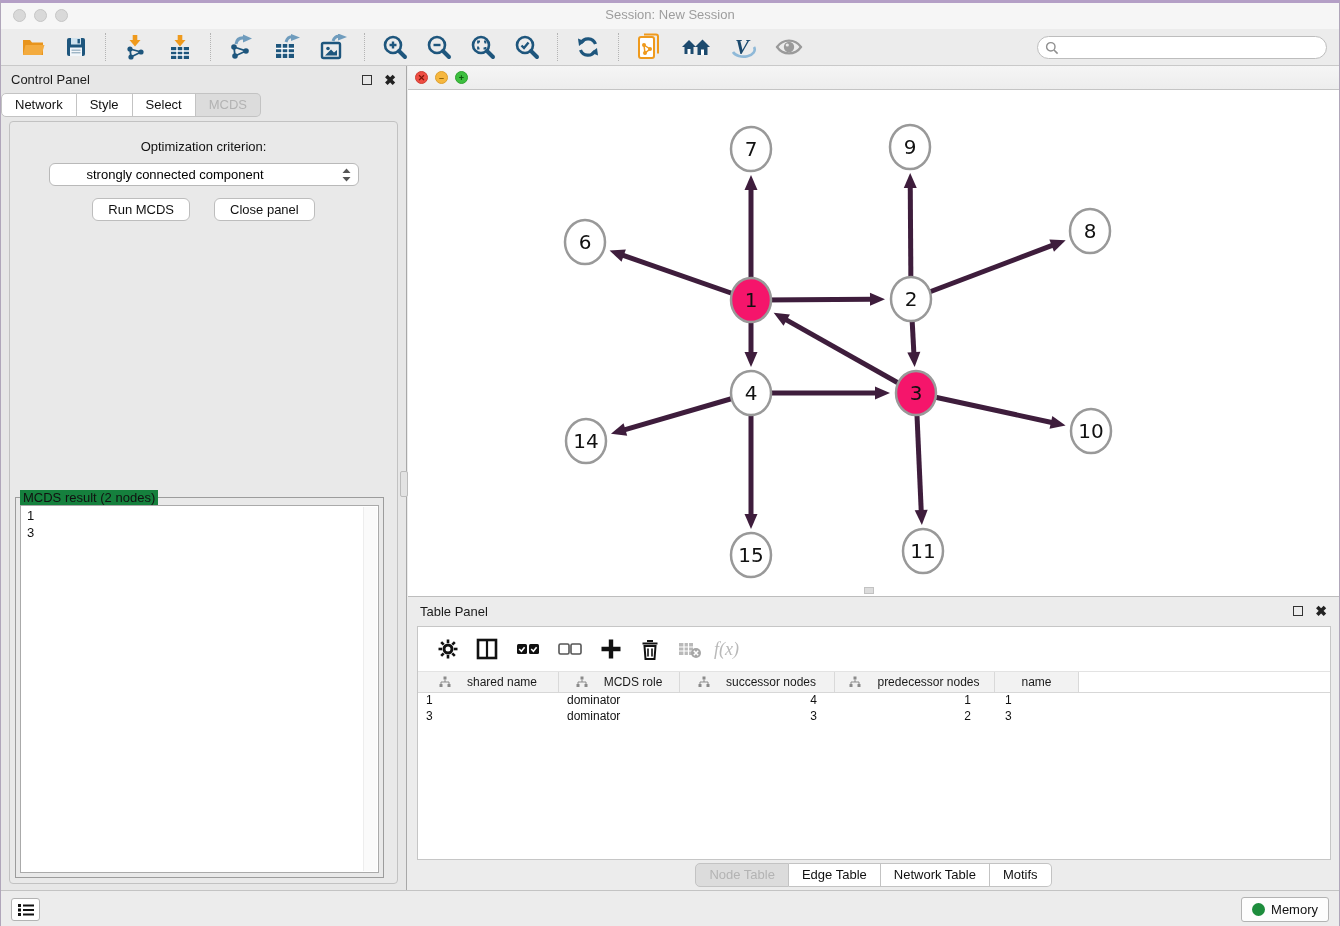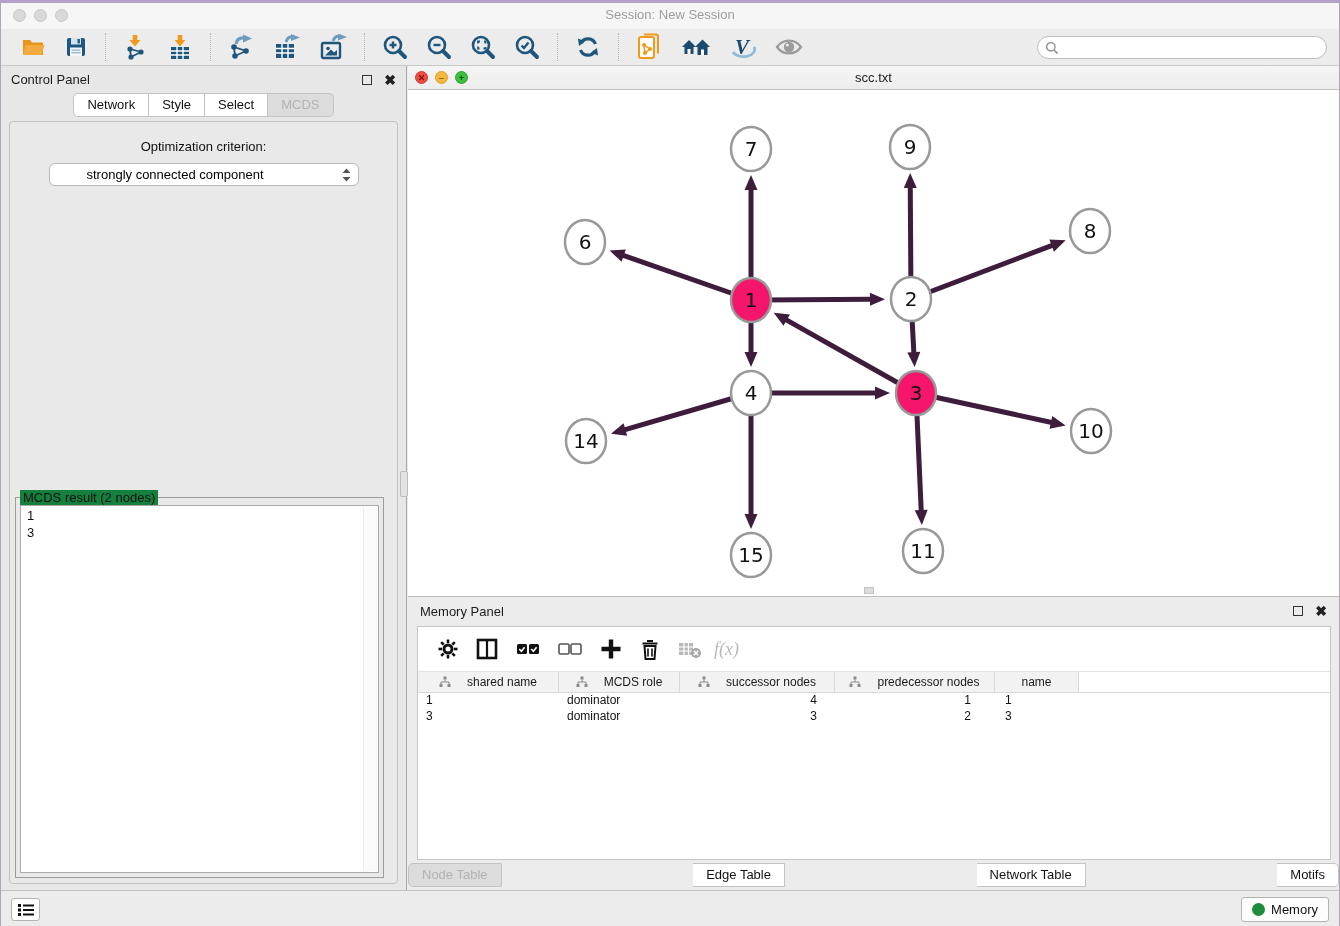--- a/index.html
+++ b/index.html
@@ -22,21 +22,21 @@
 
   
   .main { position:absolute; top:63px; left:0; right:0; bottom:36px; }
 
   
   .control-panel { position:absolute; left:0; top:0; bottom:0; width:406px; background:#e7e7e7; border-right:1px solid #a8a8a8; }
   .panel-header { height:27px; display:flex; align-items:center; padding:0 10px; }
   .panel-title { font-size:13px; color:#1c1c1c; flex:1; }
   .float-icon { width:10px; height:10px; border:1.6px solid #333; margin-right:12px; }
   .close-icon { font-size:14px; font-weight:bold; color:#222; line-height:10px; }
-  .cp-tabs { display:flex; justify-content:center; position:relative; z-index:2; }
+  .cp-tabs { display:flex; position:relative; z-index:2; }
   .tab { font-size:13px; padding:3px 13px 4px; background:#fff; border:1px solid #c3c3c3; border-left:none; color:#111; }
   .tab:first-child { border-left:1px solid #c3c3c3; border-radius:5px 0 0 5px; }
   .tab:last-child { border-radius:0 5px 5px 0; }
   .tab.active { background:#dcdcdc; color:#b3b3b3; }
   .cp-body { position:absolute; left:8px; right:8px; top:55px; bottom:6px; background:#e9e9e9; border:1px solid #c2c2c2; border-radius:4px; }
   .opt-label { text-align:center; margin-top:17px; font-size:13px; color:#111; }
   .opt-select { width:310px; height:23px; margin:9px auto 0; background:#fff; border:1px solid #b9b9b9; border-radius:6px; display:flex; align-items:center; padding:0 6px 0 10px; font-size:13px; }
   .opt-select span { flex:1;margin-left:27px; }
   .btn-row { display:flex; justify-content:center; gap:24px; margin-top:12px; }
   .mac-btn { background:#fff; border:1px solid #bdbdbd; border-radius:6px; font-size:13px; padding:3px 15px; color:#111; font-family:"Liberation Sans",sans-serif; }
@@ -65,21 +65,21 @@
   .tp-header { height:28px; display:flex; align-items:center; padding:0 12px; }
   .tp-content { position:absolute; left:9px; right:8px; top:29px; bottom:30px; background:#fff; border:1px solid #c6c6c6; }
   .tp-toolbar { height:44px; display:flex; align-items:center; padding-left:14px; gap:6px; }
   .tp-toolbar .tbtn { margin:0 2px; }
   .fx-label { font-family:"Liberation Serif",serif; font-style:italic; font-size:18px; color:#b9b9b9; }
   .grid-header { display:flex; border-top:1px solid #e3e3e3; border-bottom:1px solid #d7d7d7; height:22px; }
   .gh-cell { background:#f2f2f2; border-right:1px solid #d9d9d9; display:flex; align-items:center; justify-content:center; gap:16px; font-size:12px; color:#1a1a1a; }
   .gh-cell:first-child { border-left:none; }
   .grid-row { display:flex; height:16px; font-size:12px; color:#111; }
   .gr-cell { overflow:hidden; white-space:nowrap; }
-  .tp-tabs { position:absolute; left:0; right:0; bottom:3px; display:flex; justify-content:space-between;margin-top:10px; }
+  .tp-tabs { position:absolute; left:0; right:0; bottom:3px; display:flex; justify-content:center;margin-top:10px; }
 
   
   .statusbar { position:absolute; left:0; right:0; bottom:0; height:36px; background:#ececec; border-top:1px solid #c3c3c3; }
   .status-left-btn { position:absolute; left:10px; top:7px; width:29px; height:23px; background:#fff; border:1px solid #b3b3b3; border-radius:3px; display:flex; align-items:center; justify-content:center; }
   .memory-btn { position:absolute; right:10px; top:6px; height:25px; background:#fdfdfd; border:1px solid #b3b3b3; border-radius:3px; display:flex; align-items:center; gap:6px; padding:0 10px; font-size:13px; color:#111; }
   .mem-dot { width:13px; height:13px; border-radius:50%; background:#1d8c3c; }
 </style>
 </head>
 <body>
 
@@ -255,20 +255,24 @@
         </div>
       <div class="cp-body">
         <div class="opt-label">Optimization criterion:</div>
         <div class="opt-select">
           <span>strongly connected component</span>
           <svg width="11" height="16" viewBox="0 0 11 16">
               <polygon points="5.5,1.5 9.5,6 1.5,6" fill="#555"></polygon>
               <polygon points="5.5,14.5 9.5,10 1.5,10" fill="#555"></polygon>
             </svg>
         </div>
+        <div class="btn-row">
+          <button class="mac-btn">Run MCDS</button>
+          <button class="mac-btn">Close panel</button>
+        </div>
         <div class="result-fieldset">
           <span class="result-legend">MCDS result (2 nodes)</span>
           <div class="result-box">
             <div class="result-lines">
                 <div>1</div>
                 <div>3</div>
               </div>
             <div class="result-scroll"></div>
           </div>
         </div>
@@ -278,21 +282,20 @@
 
     <div class="right-side">
 
       <div class="network-window">
         <div class="net-titlebar">
           <div class="lights">
             <span class="light red">✕</span>
             <span class="light yellow">–</span>
             <span class="light green">+</span>
           </div>
-          <div class="net-title">scc.txt</div>
         </div>
         <div class="net-canvas">
           <svg width="933" height="506" viewBox="0 0 933 506">
               <line x1="343" y1="210" x2="343" y2="98" stroke="#3e1d3c" stroke-width="5"></line>
               <polygon points="343,85 349.5,100 336.5,100" fill="#3e1d3c"></polygon>
               <line x1="343" y1="210" x2="213.81738614269537" y2="164.86390600166465" stroke="#3e1d3c" stroke-width="5"></line>
               <polygon points="201.54492409513023,160.5759373344431 217.84944156054692,159.38736246514694 213.56147289332537,171.65982451271205" fill="#3e1d3c"></polygon>
               <line x1="343" y1="210" x2="464.0007616964348" y2="209.2437452393973" stroke="#3e1d3c" stroke-width="5"></line>
               <polygon points="477.0005077976232,209.16249682626486 462.0414249643566,215.75611804585802 461.96017655122415,202.7563719446696" fill="#3e1d3c"></polygon>
               <line x1="343" y1="210" x2="343" y2="264" stroke="#3e1d3c" stroke-width="5"></line>
@@ -363,21 +366,21 @@
                 <ellipse cx="515" cy="461" rx="20" ry="22" fill="#ffffff" stroke="#999999" stroke-width="2.5"></ellipse>
                 <text x="515" y="468" text-anchor="middle" font-size="20" font-family="DejaVu Sans, sans-serif" fill="#111111">11</text>
               </g>
             </svg>
         </div>
         <div class="h-grip"></div>
       </div>
 
       <div class="table-panel">
         <div class="tp-header">
-          <span class="panel-title">Memory Panel</span>
+          <span class="panel-title">Table Panel</span>
           <span class="float-icon"></span>
           <span class="close-icon">✖</span>
         </div>
         <div class="tp-content">
           <div class="tp-toolbar">
             <button class="tbtn">
               <svg width="20" height="20" viewBox="0 0 20 20">
                   <circle cx="10" cy="10" r="4" fill="none" stroke="#111" stroke-width="3"></circle>
                   <g stroke="#111" stroke-width="2.6">
                     <path d="M10 0.5 v3.5"></path>

